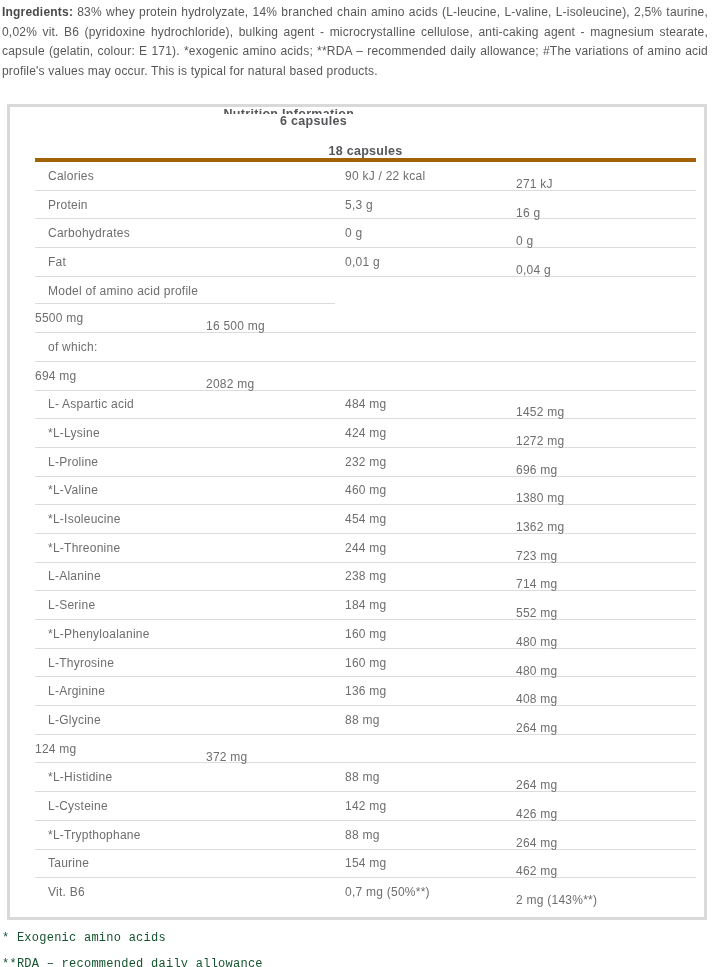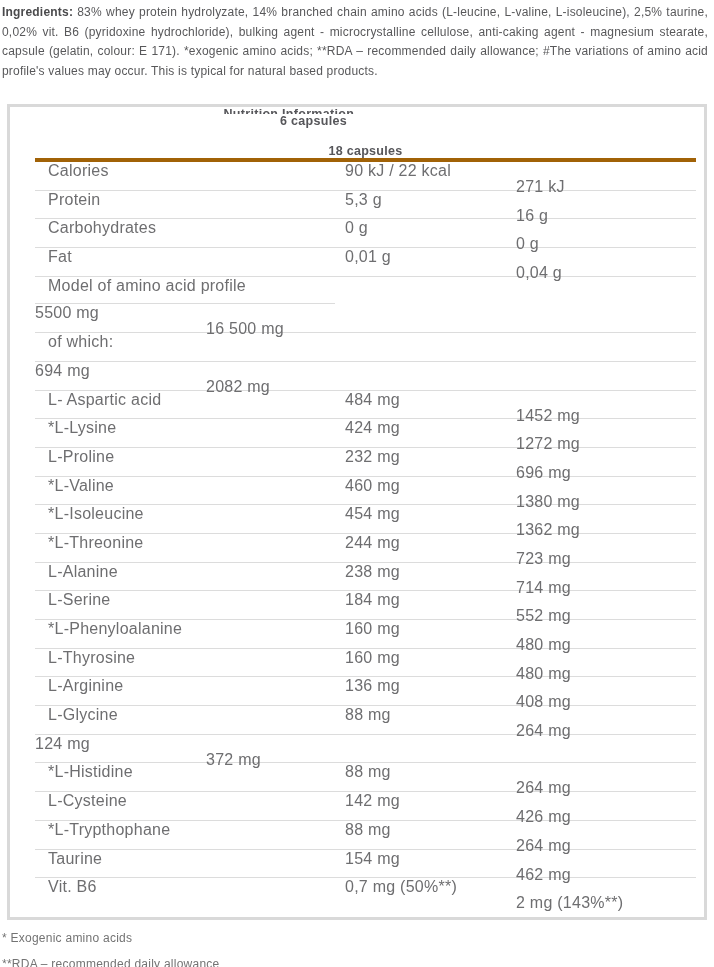--- a/index.html
+++ b/index.html
@@ -52,24 +52,24 @@
     height: 51px;
     border-bottom: 4px solid #a16207;
     font-weight: bold;
     font-size: 12.5px;
     color: #56565a;
     letter-spacing: 0.3px;
     flex-direction: column;
   }
   .row {
     display: flex;
-    align-items: flex-start;
+    align-items: center;
     height: 27.7px;
     border-bottom: 1px solid #dcdcdc;
-    font-size: 16px;
+    font-size: 12px;
     color: #6e6e70;
     letter-spacing: 0.25px;
     position: relative;
   }
   .row:last-child { border-bottom: none; }
   .row.partial { border-bottom: none; }
   .row.partial::after {
     content: "";
     position: absolute;
     left: 0;
@@ -93,21 +93,22 @@
     flex: 1;
     white-space: nowrap;
     margin-top: 16px;
   }
   
   .footnote {
     margin: 0;
     padding: 0 2px;
     font-size: 12px;
     letter-spacing: 0.25px;
-    color: #737373;
+    color: #14532d;
+    font-family: Liberation Mono, monospace;
   }
   .footnote.fn1 { margin-top: 11px; }
   .footnote.fn2 { margin-top: 12px; }
 </style>
 </head>
 <body>
 
 <div class="page">
 
   <p class="ingredients"><span class="ing-label">Ingredients:</span><span> 83% whey protein hydrolyzate, 14% branched chain amino acids (L-leucine, L-valine, L-isoleucine), 2,5% taurine, 0,02% vit. B6 (pyridoxine hydrochloride), bulking agent - microcrystalline cellulose, anti-caking agent - magnesium stearate, capsule (gelatin, colour: E 171). *exogenic amino acids;  **RDA – recommended daily allowance; #The variations of amino acid profile's values may occur. This is typical for natural based products.</span></p>

